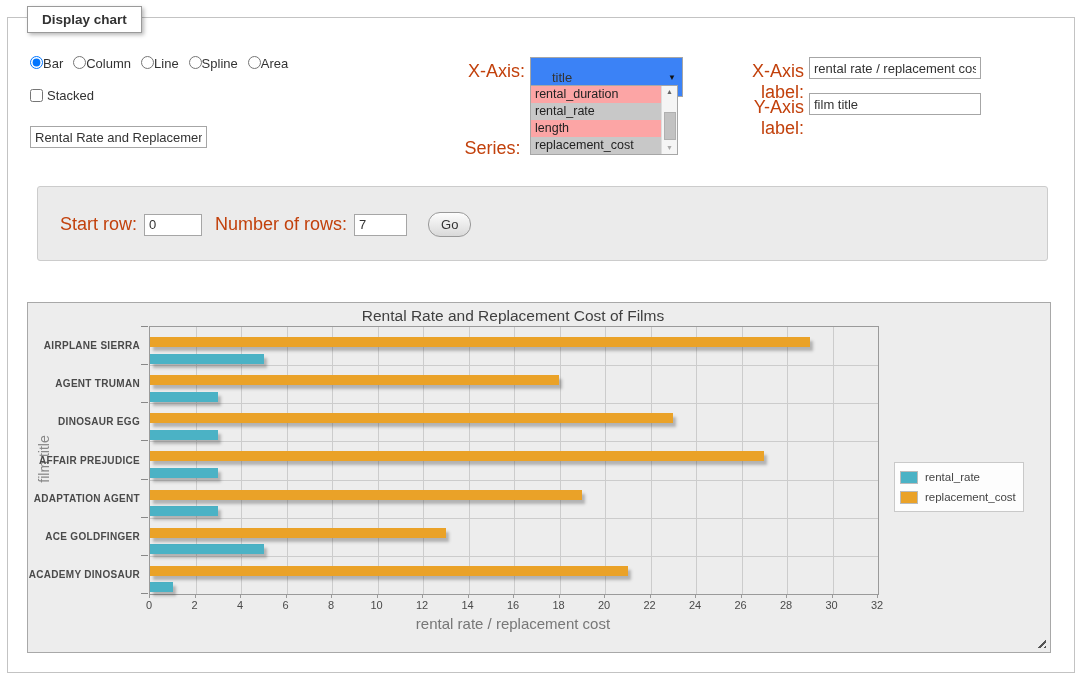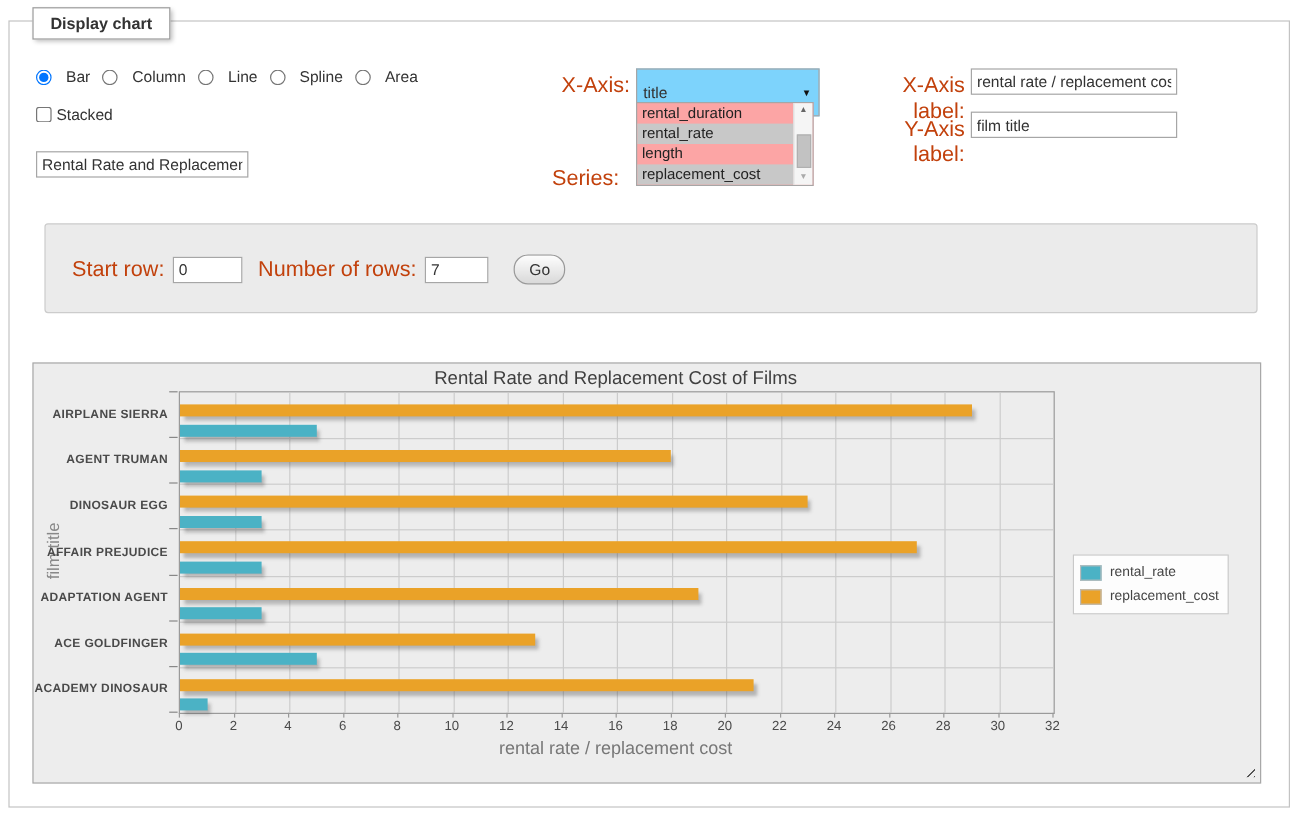--- a/index.html
+++ b/index.html
@@ -5,32 +5,32 @@
   html,body{margin:0;padding:0;background:#fff;width:1081px;height:681px;
     font-family:"Liberation Sans",sans-serif;overflow:hidden;position:relative;}
   .abs{position:absolute;}
   
   .fieldset{left:7px;top:17px;width:1066px;height:654px;border:1px solid #c3c3c3;background:#fff;}
   .legend-box{left:27px;top:6px;background:#fff;border:1px solid #9a9a9a;padding:5px 14px;
     font-size:13.5px;font-weight:bold;color:#333;box-shadow:2px 2px 4px rgba(0,0,0,.28);z-index:3;}
   
   .ctl-label{font-size:18px;color:#c2410c;}
   .radio-row{left:30px;top:56px;display:flex;align-items:center;gap:10px;}
-  .radio-row label{display:flex;align-items:flex-end;gap:12px;font-size:13px;color:#333;}
+  .radio-row label{display:flex;align-items:flex-start;gap:0;font-size:13px;color:#333;}
   .chk-row{left:30px;top:88px;display:flex;align-items:center;gap:4px;font-size:13px;color:#333;}
   input[type=radio],input[type=checkbox]{margin:0;}
   .text-input{border:1px solid #a6a6a6;font-size:13px;color:#333;padding:2px 4px;height:22px;
     box-sizing:border-box;background:#fff;font-family:"Liberation Sans",sans-serif;}
   .title-input{left:30px;top:126px;width:177px;}
   .xaxis-lbl{left:462px;top:61px;width:63px;text-align:right;}
-  .fake-select{left:530px;top:57px;width:153px;height:40px;background:#7dd3fc;border:1px solid #a6a6a6;
+  .fake-select{left:530px;top:57px;width:153px;height:40px;background:#3b82f6;border:1px solid #a6a6a6;
     box-sizing:border-box;display:flex;align-items:center;justify-content:space-between;
-    padding:0 6px 0 5px;font-size:13px;color:#333;}
+    padding:0 6px 0 21px;font-size:13px;color:#333;}
   .fake-select .arrow{font-size:8px;color:#111;}
-  .series-lbl{left:460px;top:138px;width:65px;text-align:left;}
+  .series-lbl{left:460px;top:138px;width:65px;text-align:center;}
   .listbox{left:530px;top:85px;width:148px;height:70px;background:#fca5a5;border:1px solid #a6a6a6;
     box-sizing:border-box;display:flex;}
   .listbox .opts{flex:1;overflow:hidden;}
   .listbox .opt{height:17px;line-height:17px;font-size:12.5px;color:#222;padding-left:4px;
     white-space:nowrap;}
   .listbox .opt.sel{background:#c8c8c8;}
   .sbar{width:15px;background:#f5f5f5;border-left:1px solid #ddd;position:relative;}
   .sbar .arr{position:absolute;left:0;width:100%;text-align:center;font-size:7px;color:#666;line-height:12px;}
   .sbar .arr.up{top:0;} .sbar .arr.dn{bottom:0;color:#aaa;}
   .sbar .thumb{position:absolute;left:2px;width:10px;top:26px;height:26px;background:#c2c2c2;border:1px solid #b0b0b0;}

